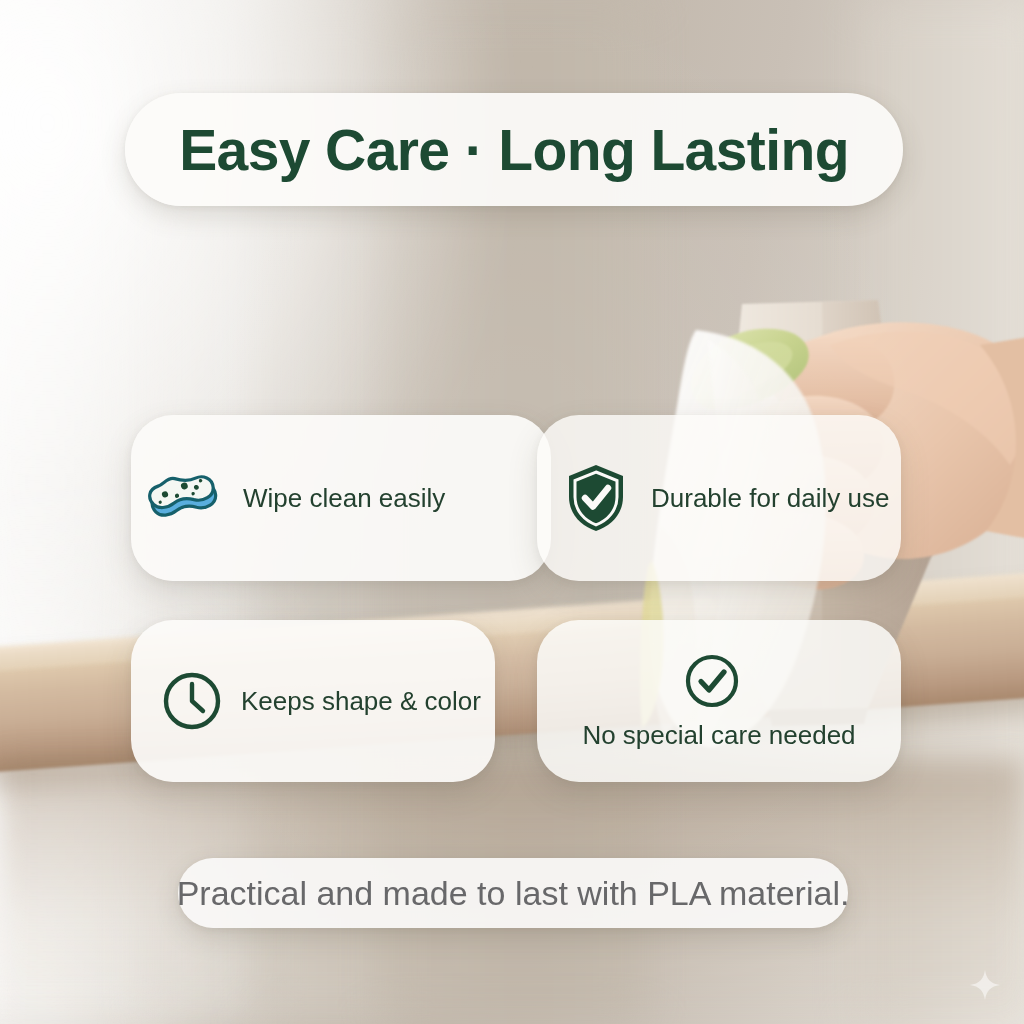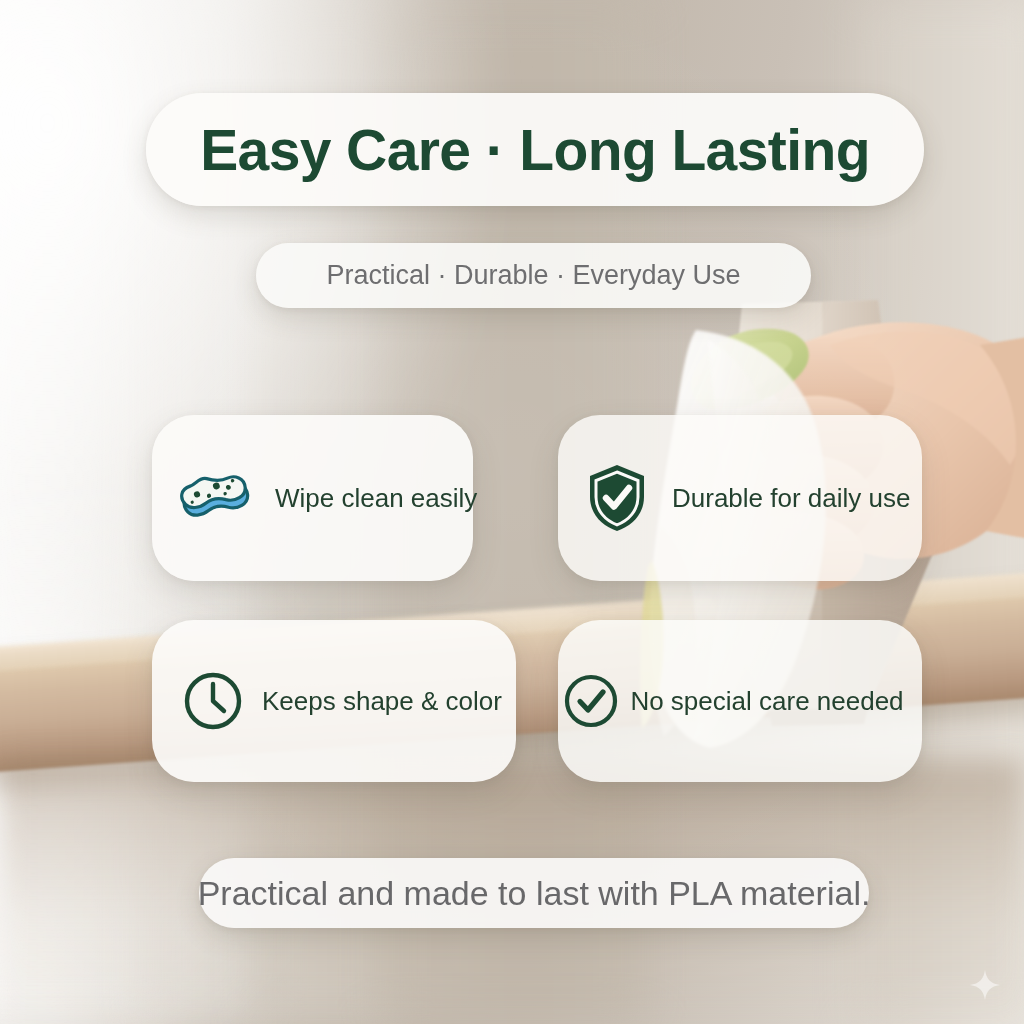--- a/index.html
+++ b/index.html
@@ -121,21 +121,21 @@
   .drape svg{ width:100%; height:100%; display:block; }
 
   
   .bg-veil{
     position:absolute; inset:0;
     background:radial-gradient(ellipse at 50% 46%, rgba(255,255,255,.10) 0%, rgba(255,255,255,0) 62%);
     pointer-events:none;
   }
 
   
-  .overlay{ position:absolute; inset:0;margin-left:21px; }
+  .overlay{ position:absolute; inset:0; }
 
   .pill{
     position:absolute;
     background:rgba(252,251,249,.93);
     box-shadow:0 10px 26px rgba(90,78,65,.16), 0 2px 6px rgba(90,78,65,.08);
     display:flex; align-items:center;
   }
 
   #title-pill{
     left:125px; top:93px; width:778px; height:113px;
@@ -159,29 +159,29 @@
     font-size:27px; color:#6e6e70; font-weight:normal; white-space:nowrap;
   }
 
   
   .card{
     position:absolute;
     border-radius:42px;
     display:flex; align-items:center;
     box-shadow:0 12px 30px rgba(90,78,65,.15), 0 2px 8px rgba(90,78,65,.07);
   }
-  #card-1{ left:131px; top:415px; width:321px; height:166px;
-           background:rgba(251,250,248,.95); padding-left:27px; gap:24px; }
+  #card-1{ left:131px; top:415px; width:420px; height:166px;
+           background:rgba(251,250,248,.95); padding-left:16px; gap:24px; }
   #card-2{ left:537px; top:415px; width:364px; height:166px;
            background:rgba(252,251,249,.80); padding-left:28px; gap:24px; }
   #card-3{ left:131px; top:620px; width:364px; height:162px;
            background:rgba(252,251,249,.92); padding-left:30px; gap:18px; }
   #card-4{ left:537px; top:620px; width:364px; height:162px;
            background:rgba(252,251,249,.84);
-           flex-direction:row; justify-content:center; gap:10px; }
+           flex-direction:column; justify-content:center; gap:10px; }
 
   .card-icon{ flex:0 0 auto; display:flex; align-items:center; justify-content:center; }
   .card-label{ font-size:26px; color:#23412f; white-space:nowrap; }
   #card-4 .card-label{ font-size:26px; }
   #card-4 .card-icon{ margin-left:-14px; }
 
   #footer-pill{
     left:178px; top:858px; width:670px; height:70px;
     border-radius:36px;
     justify-content:center;
@@ -314,23 +314,20 @@
 
     <div class="bg-veil"></div>
   </div>
 
   <div class="overlay">
 
     <div class="pill" id="title-pill">
       <span id="title-text">Easy Care · Long Lasting</span>
     </div>
 
-    <div class="pill" id="subtitle-pill">
-      <span id="subtitle-text">Practical · Durable · Everyday Use</span>
-    </div>
 
     <div class="card" id="card-1">
       <span class="card-icon">
         <svg width="72" height="66" viewBox="0 0 72 66" xmlns="http://www.w3.org/2000/svg">
           <g transform="rotate(-18 36 33)">
             <path d="M16 22 C6 22 2 30 6 38 C9 44 18 46 26 43 C34 40 40 42 46 46 C54 51 66 49 68 40 C70 31 62 25 54 26 C46 27 40 24 34 20 C28 16 22 22 16 22 Z" fill="#5aaede" stroke="#16606b" stroke-width="3.2" stroke-linejoin="round"></path>
             <path d="M16 14 C6 14 2 22 6 30 C9 36 18 38 26 35 C34 32 40 34 46 38 C54 43 66 41 68 32 C70 23 62 17 54 18 C46 19 40 16 34 12 C28 8 22 14 16 14 Z" fill="#f5f7f3" stroke="#16606b" stroke-width="3.2" stroke-linejoin="round"></path>
             <circle cx="20" cy="24" r="3.1" fill="#1d4a33"></circle>
             <circle cx="31" cy="29" r="2.1" fill="#1d4a33"></circle>
             <circle cx="41" cy="22" r="3.4" fill="#1d4a33"></circle>

